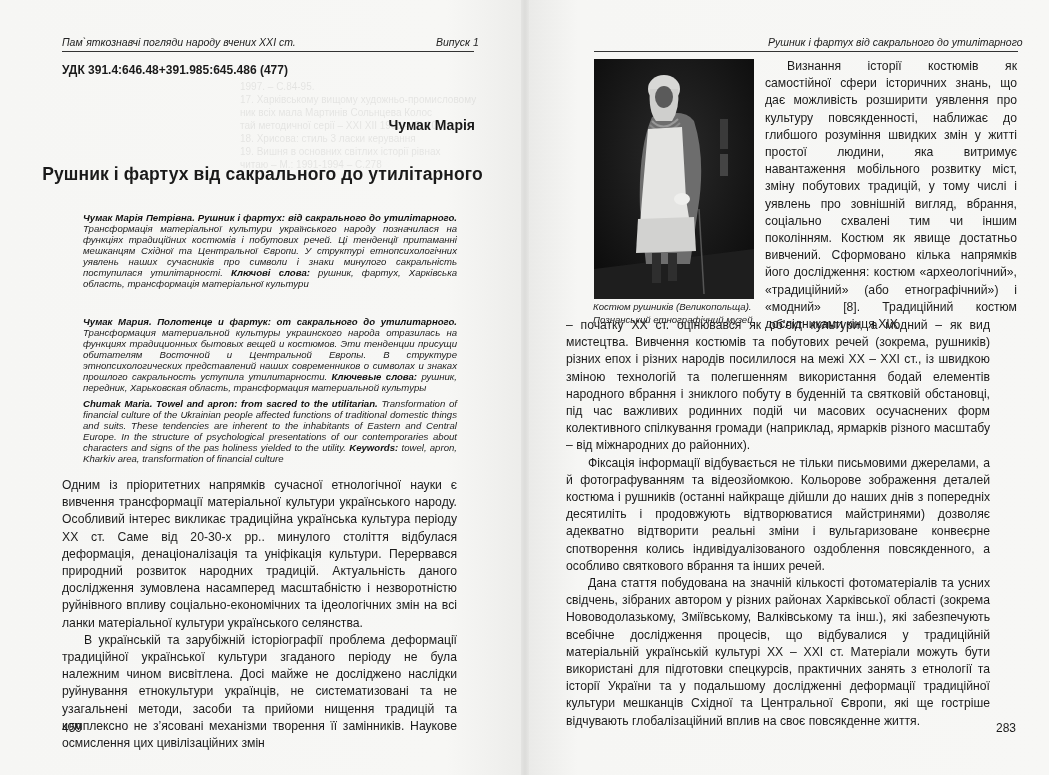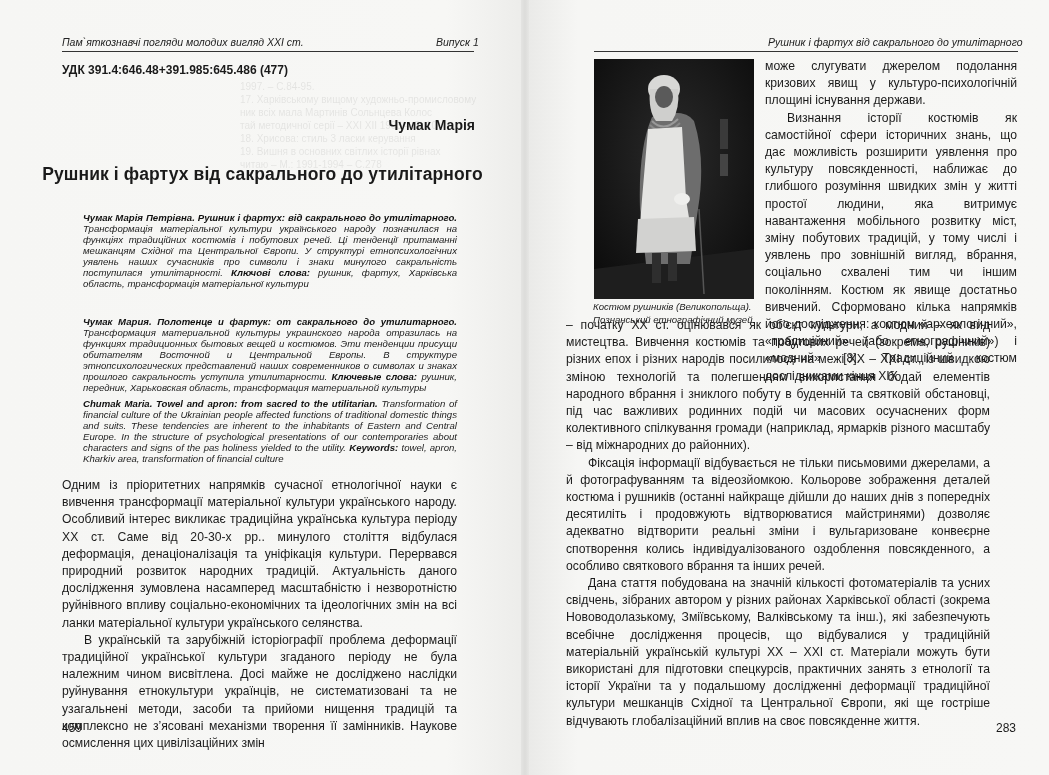--- a/index.html
+++ b/index.html
@@ -44,21 +44,21 @@
 </head>
 <body>
 
 <div class="spread">
 
   <div class="page left">
     <div class="bleed" style="left:240px;top:80px;width:260px;">
       1997. – С.84-95.<br>17. Харківському вищому художньо-промисловому<br>ник всіх мала Мартинів Сольнцева Колос<br>тай методичної серії – ХХІ ХІІ 1993 – С. 10<br>18. Хрисова: стиль 3 ласки керування<br>19. Вишня в основних світлих історії рівнах<br>читаю – М.: 1991-1994 – С.278
     </div>
 
-    <div class="running-head" style="left:62px;top:36px;">Пам`яткознавчі погляди молодих вигляд XXI ст.</div>
+    <div class="running-head" style="left:62px;top:36px;">Пам`яткознавчі погляди народу вчених XXI ст.</div>
     <div class="running-head" style="left:436px;top:36px;">Випуск 1</div>
     <div class="head-rule" style="left:62px;top:51px;width:412px;"></div>
 
     <div class="udk">УДК 391.4:646.48+391.985:645.486 (477)</div>
     <div class="author">Чумак Марія</div>
     <div class="title">Рушник і фартух від сакрального до утилітарного</div>
 
     <div class="abstract abs-ua">
       <b>Чумак Марія Петрівна. Рушник і фартух: від сакрального до утилітарного.</b><span> Трансформація матеріальної культури українського народу позначилася на функціях традиційних костюмів і побутових речей. Ці тенденції притаманні мешканцям Східної та Центральної Європи. У структурі етнопсихологічних уявлень наших сучасників про символи і знаки минулого сакральність поступилася утилітарності. </span><b>Ключові слова:</b><span> рушник, фартух, Харківська область, трансформація матеріальної культури</span>
     </div>
@@ -118,21 +118,20 @@
     <rect x="74" y="194" width="9" height="28" fill="#2e2e2e"></rect>
     <line x1="105" y1="150" x2="110" y2="235" stroke="#555" stroke-width="1.5"></line>
   </svg>
 </div>
 <div class="caption">
   <div>Костюм рушників (Великопольща).</div>
   <div>Познанський етнографічний музей.</div>
 </div>
 
 <div class="body-text right-narrow">
-  <p>може слугувати джерелом подолання кризових явищ у культуро-психологічній площині існування держави.</p>
   <p class="indent">Визнання історії костюмів як самостійної сфери історичних знань, що дає можливість розширити уявлення про культуру повсякденності, наближає до глибшого розуміння швидких змін у житті простої людини, яка витримує навантаження мобільного розвитку міст, зміну побутових традицій, у тому числі і уявлень про зовнішній вигляд, вбрання, соціально схвалені тим чи іншим поколінням. Костюм як явище достатньо вивчений. Сформовано кілька напрямків його дослідження: костюм «археологічний», «традиційний» (або етнографічний») і «модний» [8]. Традиційний костюм дослідниками кінця XIX</p>
 </div>
 
 <div class="body-text right-wide">
   <p>– початку XX ст. оцінювався як об’єкт культури, а модний – як вид мистецтва. Вивчення костюмів та побутових речей (зокрема, рушників) різних епох і різних народів посилилося на межі XX – XXI ст., із швидкою зміною технологій та полегшенням використання бодай елементів народного вбрання і зниклого побуту в буденній та святковій обстановці, під час важливих родинних подій чи масових осучаснених форм колективного спілкування громади (наприклад, ярмарків різного масштабу – від міжнародних до районних).</p>
   <p class="indent">Фіксація інформації відбувається не тільки письмовими джерелами, а й фотографуванням та відеозйомкою. Кольорове зображення деталей костюма і рушників (останні найкраще дійшли до наших днів з попередніх десятиліть і продовжують відтворюватися майстринями) дозволяє адекватно відтворити реальні зміни і вульгаризоване конвеєрне спотворення колись індивідуалізованого оздоблення повсякденного, а особливо святкового вбрання та інших речей.</p>
   <p class="indent">Дана стаття побудована на значній кількості фотоматеріалів та усних свідчень, зібраних автором у різних районах Харківської області (зокрема Нововодолазькому, Зміївському, Валківському та інш.), які забезпечують всебічне дослідження процесів, що відбувалися у традиційній матеріальній українській культурі XX – XXI ст. Матеріали можуть бути використані для підготовки спецкурсів, практичних занять з етнології та історії України та у подальшому дослідженні деформації традиційної культури мешканців Східної та Центральної Європи, які ще гостріше відчувають глобалізаційний вплив на своє повсякденне життя.</p>
 </div>
 
 <div class="page-num" style="left:996px;top:721px;">283</div>

